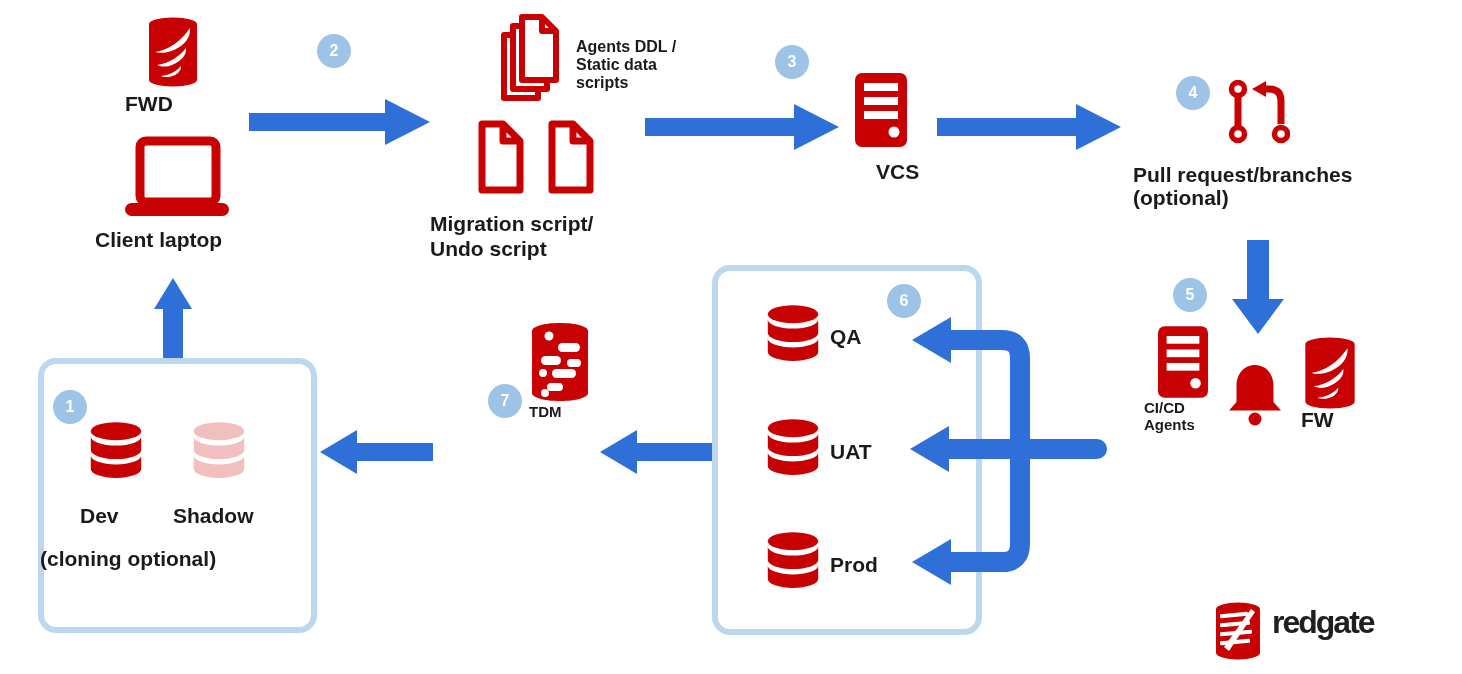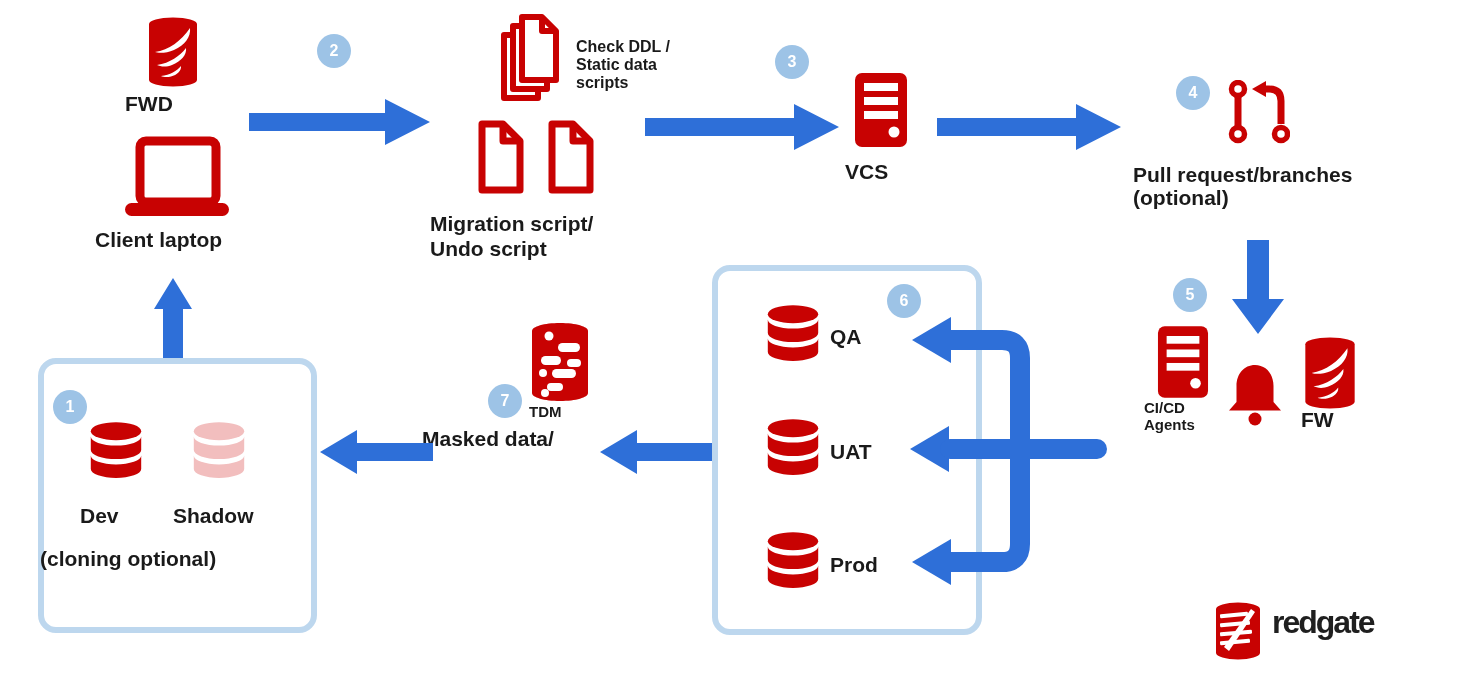--- a/index.html
+++ b/index.html
@@ -49,21 +49,21 @@
     <svg width="72" height="92" viewBox="0 0 72 92">
       <g stroke="#C80202" stroke-width="6" stroke-linejoin="round">
         <path d="M4 25 H24 L38 39 V88 H4 Z" fill="#fff"></path>
         <path d="M13 16 H33 L47 30 V79 H13 Z" fill="#fff"></path>
         <path d="M22 7 H42 L56 21 V70 H22 Z" fill="#fff"></path>
         <path d="M42 7 V21 H56" fill="none"></path>
       </g>
     </svg>
   </div>
   <div class="lbl lbl-xs" style="left:576px;top:38px;width:130px">
-    <div>Check DDL /</div>
+    <div>Agents DDL /</div>
     <div>Static data</div>
     <div>scripts</div>
   </div>
 
   <div class="icon" style="left:478px;top:120px;width:46px;height:74px">
     <svg width="46" height="74" viewBox="0 0 46 74">
       <path d="M4 4 H25 L42 21 V70 H4 Z" fill="#fff" stroke="#C80202" stroke-width="7" stroke-linejoin="round"></path>
       <path d="M25 4 V21 H42" fill="none" stroke="#C80202" stroke-width="7" stroke-linejoin="round"></path>
     </svg>
   </div>
@@ -80,21 +80,21 @@
 
   <div class="icon" style="left:854px;top:72px;width:54px;height:76px">
     <svg width="54" height="76" viewBox="0 0 54 76">
       <rect x="1" y="1" width="52" height="74" rx="7" fill="#C80202"></rect>
       <rect x="10" y="11" width="34" height="8" fill="#fff"></rect>
       <rect x="10" y="25" width="34" height="8" fill="#fff"></rect>
       <rect x="10" y="39" width="34" height="8" fill="#fff"></rect>
       <circle cx="40" cy="60" r="5.5" fill="#fff"></circle>
     </svg>
   </div>
-  <div class="lbl" style="left:845px;top:160px;width:72px">VCS</div>
+  <div class="lbl" style="left:876px;top:160px;width:72px">VCS</div>
 
   <div class="icon" style="left:1228px;top:80px;width:62px;height:64px">
     <svg width="62" height="64" viewBox="0 0 62 64">
       <line x1="10" y1="16" x2="10" y2="48" stroke="#C80202" stroke-width="7"></line>
       <circle cx="10" cy="9" r="6.5" fill="#fff" stroke="#C80202" stroke-width="5.5"></circle>
       <circle cx="10" cy="54" r="6.5" fill="#fff" stroke="#C80202" stroke-width="5.5"></circle>
       <path d="M36 9 H41 C49 9 53 13 53 21 V44" fill="none" stroke="#C80202" stroke-width="7"></path>
       <circle cx="53" cy="54" r="6.5" fill="#fff" stroke="#C80202" stroke-width="5.5"></circle>
       <path d="M38 1 L24 9 L38 17 Z" fill="#C80202"></path>
     </svg>
@@ -180,21 +180,20 @@
         <circle cx="16" cy="52" r="4"></circle>
         <rect x="25" y="48" width="24" height="9" rx="4.5"></rect>
         <rect x="20" y="62" width="16" height="8" rx="4"></rect>
         <circle cx="18" cy="72" r="4"></circle>
       </g>
     </svg>
   </div>
   <div class="lbl lbl-sm" style="left:529px;top:403px;width:64px">TDM</div>
 
   <div class="lbl" style="left:422px;top:427px;width:190px;line-height:23px">
-    <div>Masked data/</div>
   </div>
 
   <div class="icon" style="left:89px;top:419px;width:54px;height:64px">
     <svg width="54" height="64" viewBox="0 0 60 66">
       <g fill="#C80202">
         <ellipse cx="30" cy="11" rx="28" ry="10"></ellipse>
         <path d="M2 17 A28 10 0 0 0 58 17 L58 32 A28 10 0 0 1 2 32 Z"></path>
         <path d="M2 38 A28 10 0 0 0 58 38 L58 53 A28 10 0 0 1 2 53 Z"></path>
       </g>
     </svg>

